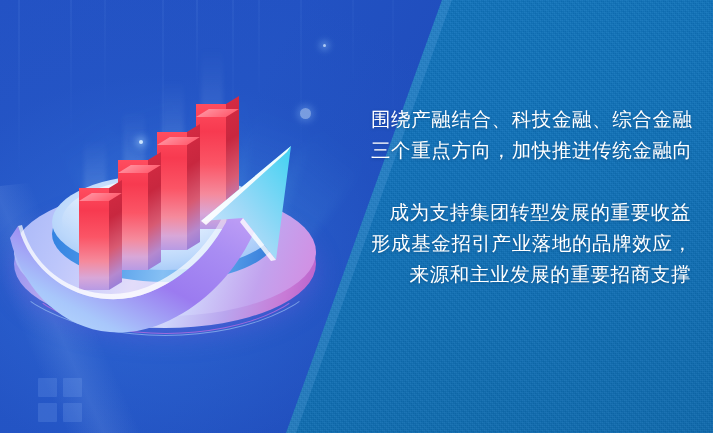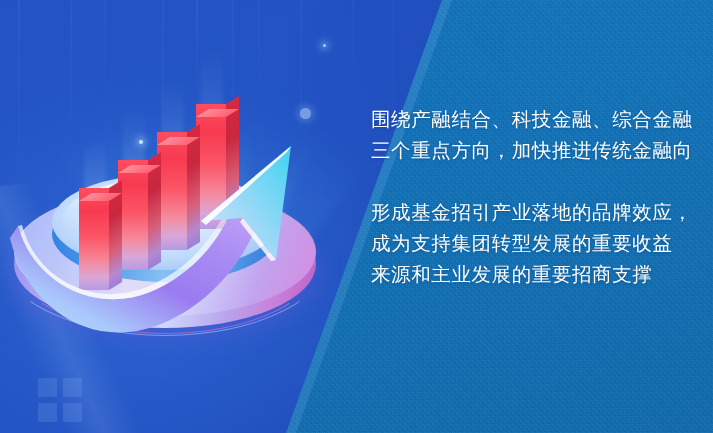--- a/index.html
+++ b/index.html
@@ -132,21 +132,21 @@
 
   
   .copy{
     position:absolute;left:371px;top:104px;width:320px;
     color:#ffffff;
     font-size:19.5px;
     line-height:31px;
     letter-spacing:.6px;
     text-shadow:0 1px 3px rgba(0,40,80,.35);
   }
-  .copy .para{margin:0;}
+  .copy .para{margin:0;text-align:right;}
   .copy .gap{height:31px;}
   .copy .line{white-space:nowrap;}
 </style>
 </head>
 <body>
 
 <div id="stage">
 
   <div class="bg-base"></div>
 
@@ -269,19 +269,19 @@
   <div class="panel-noise"></div>
   <div class="panel-edge"></div>
 
   <div class="copy">
     <div class="para">
       <div class="line">围绕产融结合、科技金融、综合金融</div>
       <div class="line">三个重点方向，加快推进传统金融向</div>
     </div>
     <div class="gap"></div>
     <div class="para">
+      <div class="line">成为支持集团转型发展的重要收益</div>
       <div class="line">形成基金招引产业落地的品牌效应，</div>
-      <div class="line">成为支持集团转型发展的重要收益</div>
       <div class="line">来源和主业发展的重要招商支撑</div>
     </div>
   </div>
 
 </div>
 
 </body></html>

